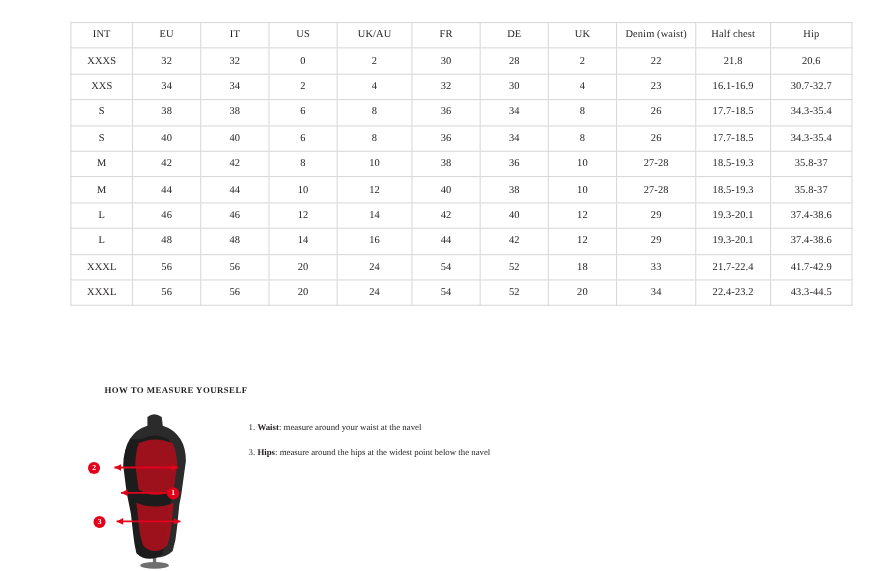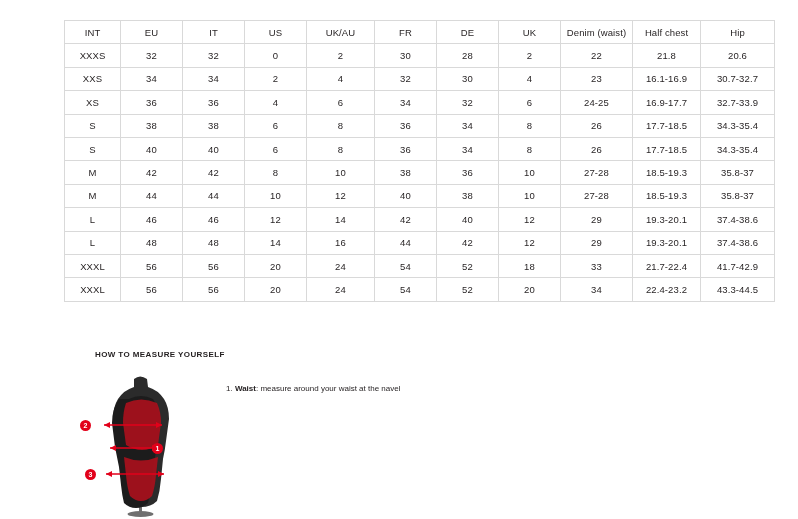--- a/index.html
+++ b/index.html
@@ -12,20 +12,21 @@
     height: 519px;
     font-family: "Liberation Sans", sans-serif;
     color: #231f20;
     position: relative;
     overflow: hidden;
   }
   .page {
     position: relative;
     width: 798px;
     height: 519px;
+    font-family: Liberation Serif, serif;
   }
   
   .size-table-wrap {
     position: absolute;
     left: 64px;
     top: 20px;
     width: 670px;
   }
   table.size-table {
     border-collapse: collapse;
@@ -172,33 +173,20 @@
             <td>2</td>
             <td>4</td>
             <td>32</td>
             <td>30</td>
             <td>4</td>
             <td>23</td>
             <td>16.1-16.9</td>
             <td>30.7-32.7</td>
           </tr>
           <tr>
-            <td>XS</td>
-            <td>36</td>
-            <td>36</td>
-            <td>4</td>
-            <td>6</td>
-            <td>34</td>
-            <td>32</td>
-            <td>6</td>
-            <td>24-25</td>
-            <td>16.9-17.7</td>
-            <td>32.7-33.9</td>
-          </tr>
-          <tr>
             <td>S</td>
             <td>38</td>
             <td>38</td>
             <td>6</td>
             <td>8</td>
             <td>36</td>
             <td>34</td>
             <td>8</td>
             <td>26</td>
             <td>17.7-18.5</td>
@@ -328,17 +316,18 @@
           <polygon points="22,101 28,98 28,104" fill="#e2001a"></polygon>
           <polygon points="80,101 74,98 74,104" fill="#e2001a"></polygon>
         </svg>
         <div class="bullet bullet-1">1</div>
         <div class="bullet bullet-2">2</div>
         <div class="bullet bullet-3">3</div>
       </div>
 
       <div class="measure-list" id="measure-list">
           <div class="measure-item"><span>1. </span><b>Waist</b><span>: measure around your waist at the navel</span></div>
+          <div class="measure-item"><span>3. </span><b>Hips</b><span>: measure around the hips at the widest point below the navel</span></div>
         </div>
     </div>
   </div>
 
 </div>
 
 </body></html>

